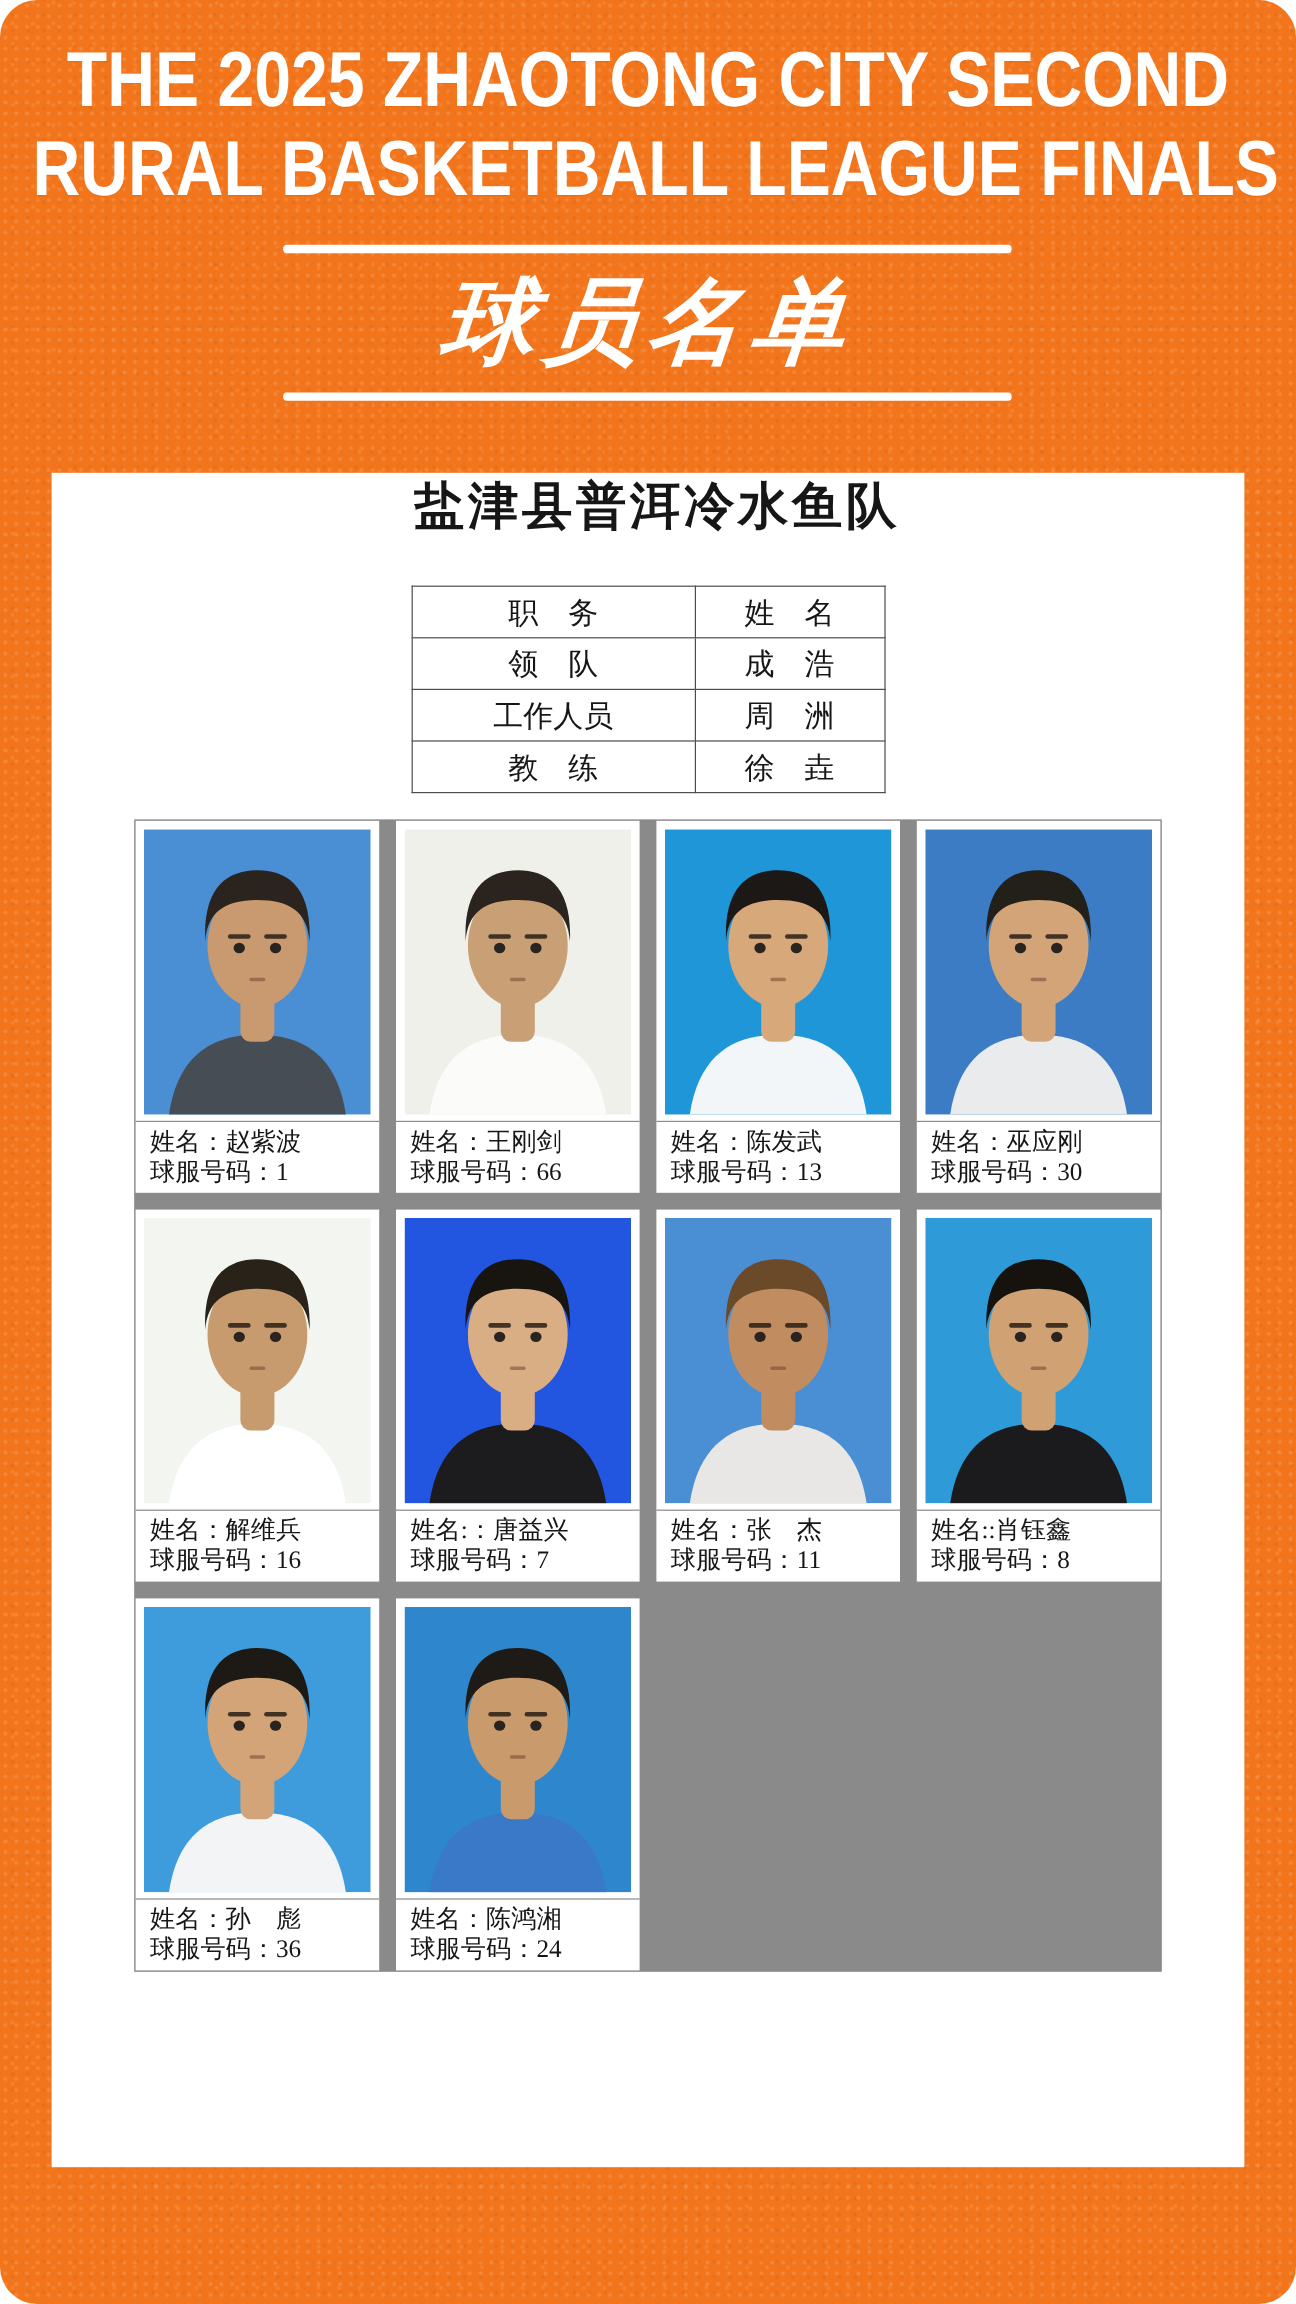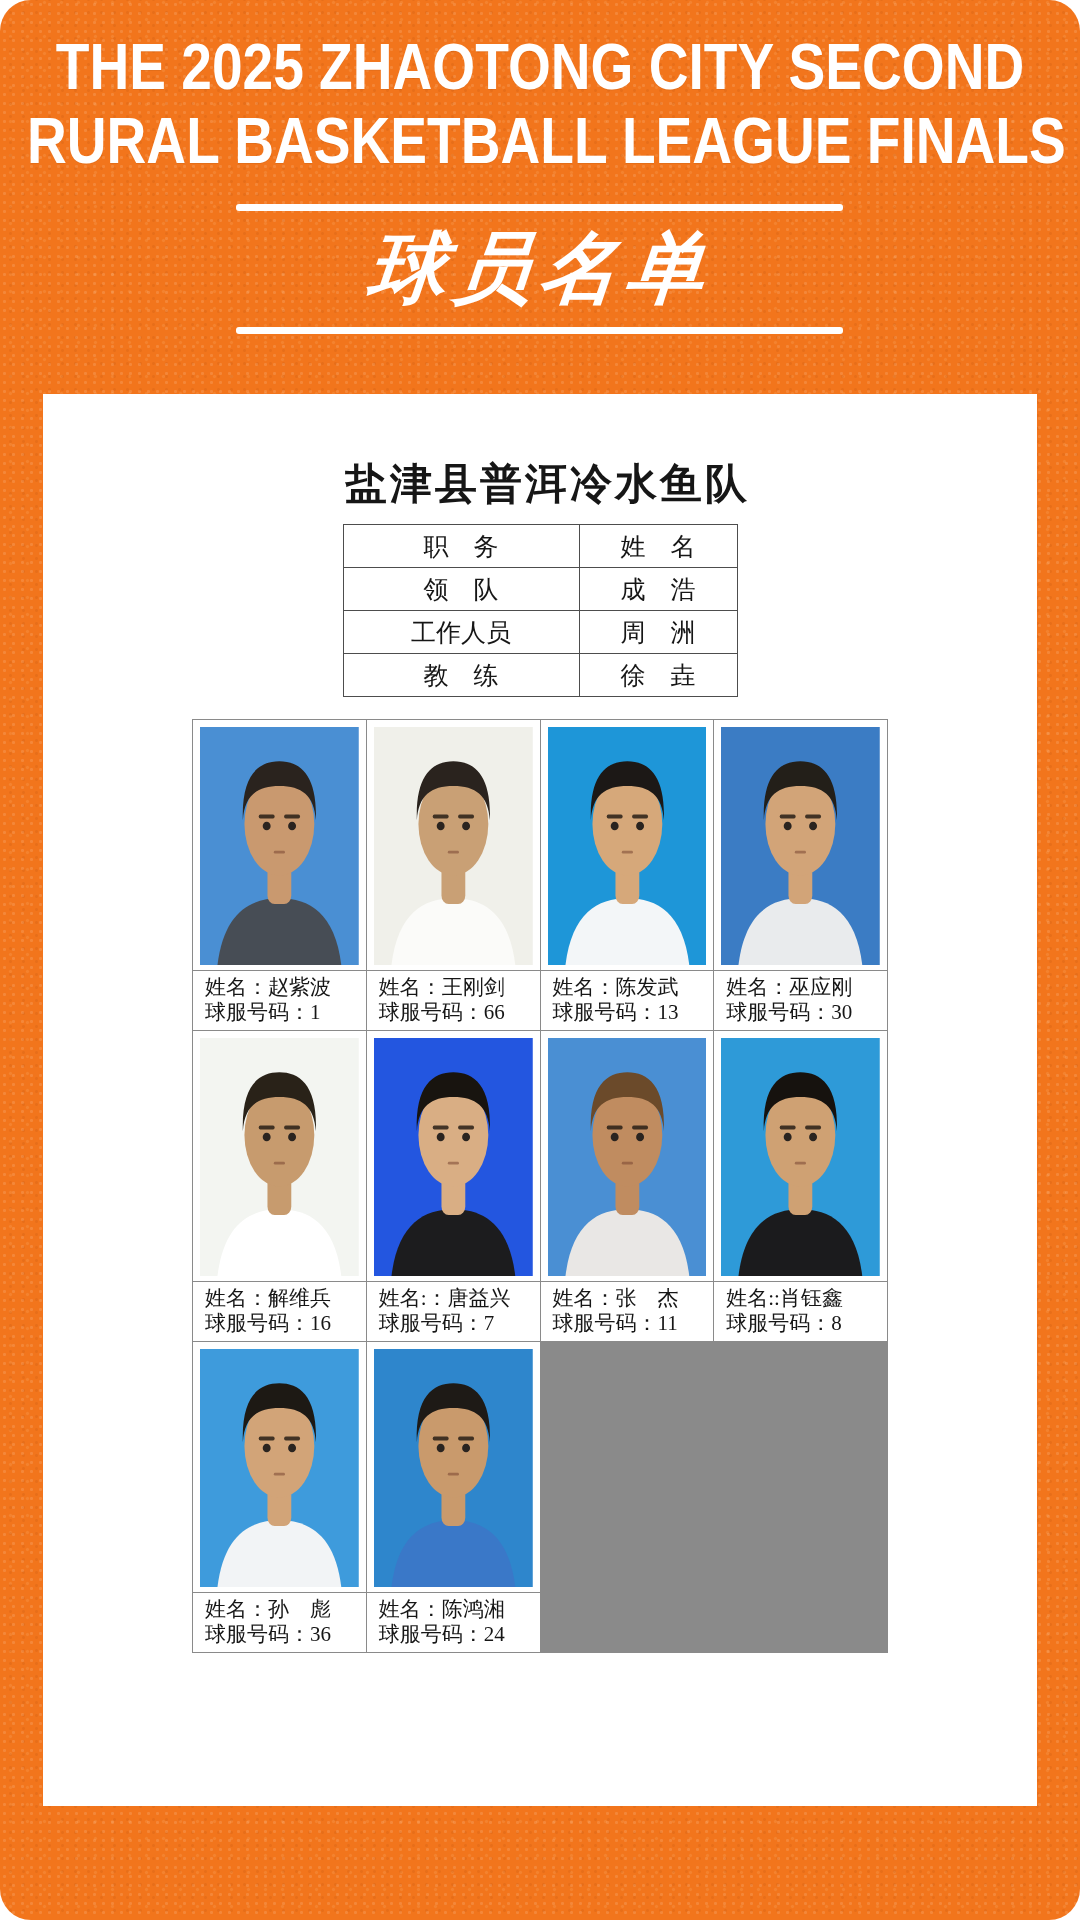--- a/index.html
+++ b/index.html
@@ -44,40 +44,40 @@
     font-weight:700; font-style:italic; letter-spacing:8px;
     transform:skewX(-5deg);
   }
 
   .card{
     position:absolute; left:43px; top:394px; width:994px; height:1412px;
     background:var(--card-bg,#fff);
   }
 
   .team-name{
-    padding-top:62px; text-align:center;
+    text-align:center;
     font-family:"Liberation Serif", serif;
     font-size:42px; font-weight:600; letter-spacing:3px;
     color:var(--ink,#161616);
     margin-left:15px;
   }
 
   .staff-table{
-    margin:12px auto 0; border-collapse:collapse;
+    margin:38px auto 0; border-collapse:collapse;
     font-family:"Liberation Serif", serif; font-size:25px;
     color:var(--ink,#161616);
   }
   .staff-table td{
     border:1px solid var(--table-border,#4d4d4d);
     text-align:center; vertical-align:middle; height:43px; padding:0 6px;
   }
 
   .players-grid{
-    width:696px; margin:22px auto 0;
-    display:grid; grid-template-columns:repeat(4,1fr); gap:1px;
+    width:856px; margin:22px auto 0;
+    display:grid; grid-template-columns:repeat(4,1fr); gap:14px;
     background:var(--grid-border,#8a8a8a);
     border:1px solid var(--grid-border,#8a8a8a);
   }
   .player-cell{
     background:#fff; display:flex; flex-direction:column; height:310px;
   }
   .photo-frame{flex:1; padding:7px 7px 5px; min-height:0;}
   .photo{width:100%; height:100%; overflow:hidden;}
   .avatar{display:block; width:100%; height:100%;}
   .player-label{

